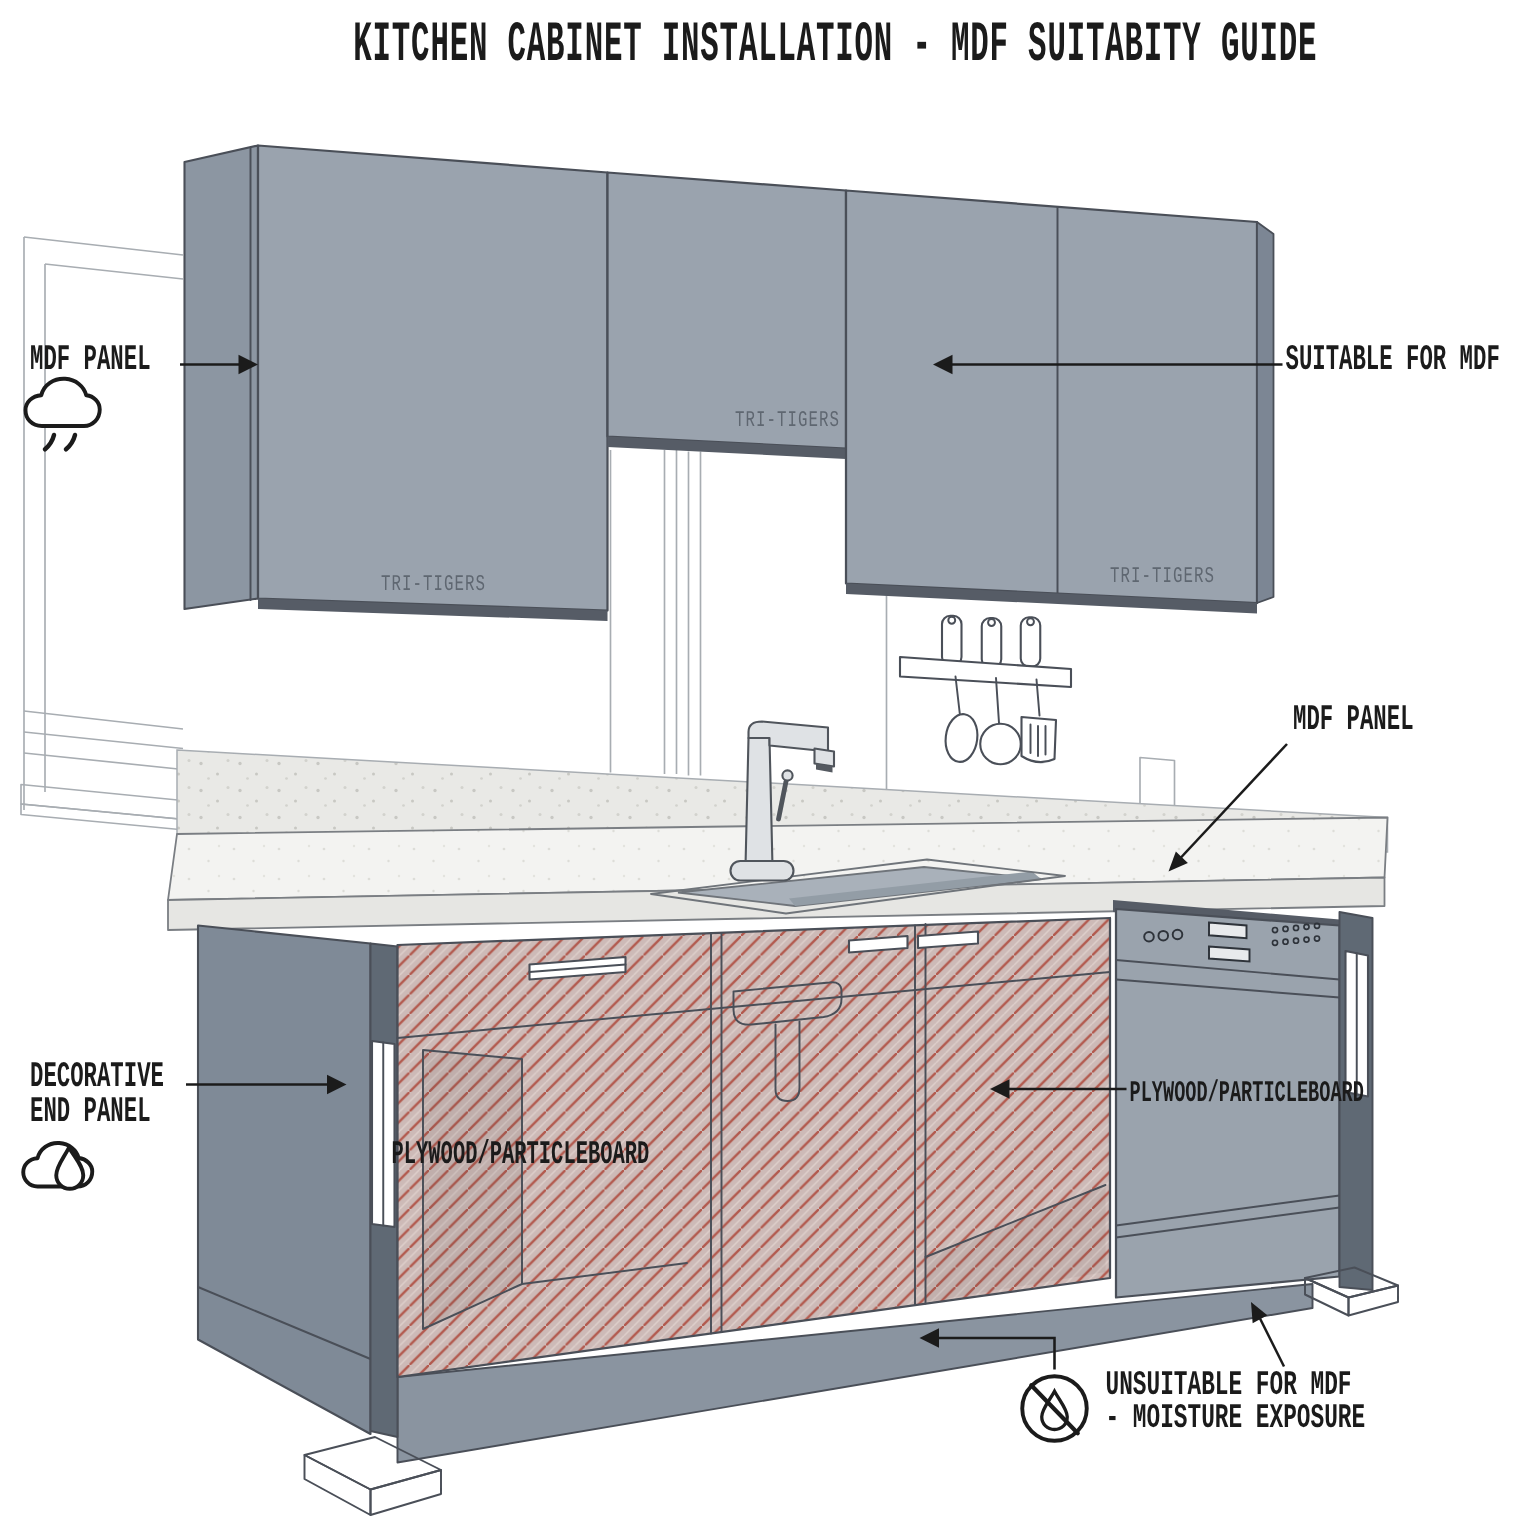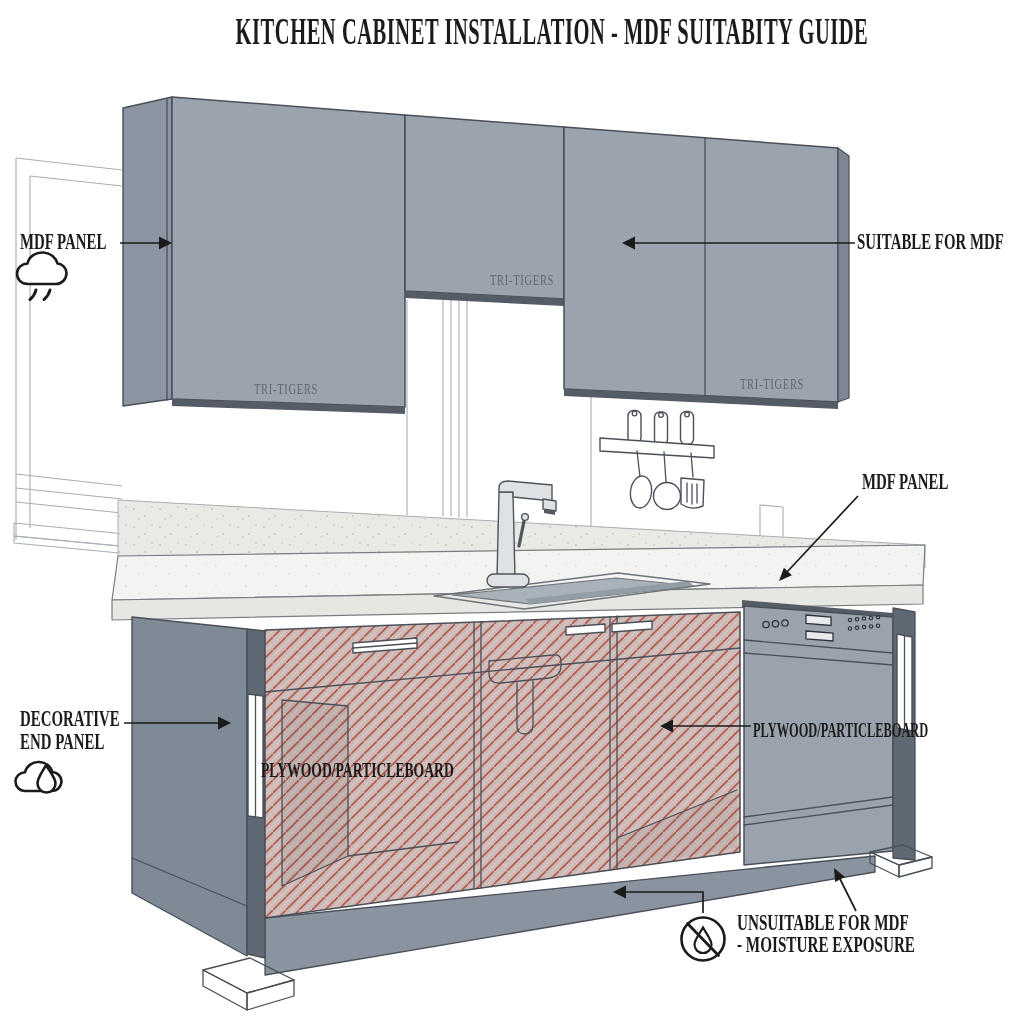--- a/index.html
+++ b/index.html
@@ -1,17 +1,17 @@
 <!DOCTYPE html>
 <html style="--ink: #1b1b1b; --outline: #4a4f58; --cabinet: #9aa3ae; --cabinet-side: #8c96a2; --cabinet-dark: #7c8694; --band: #565c66; --hatch-bg: #cdbab7; --hatch-line: #b2594e; --hatch-line-light: #decfcb; --counter: #f3f3f1; --counter-edge: #e6e6e3; --backsplash: #e9e9e6; --end-panel: #7f8a97; --end-panel-dark: #5f6974; --toe-kick: #8a94a0; --dw-front: #9aa3ad; --basin: #a9b1ba; --watermark: #59616b; --wall-line: #a8adb2;"><head>
 <meta charset="utf-8">
 <style>
   html,body{margin:0;padding:0;background:#ffffff}
   .stage{position:relative;width:1012px;height:1024px;background:#fff;overflow:hidden;
-         font-family:Liberation Serif, serif}
+         font-family:Liberation Mono, monospace}
   .stage svg{position:absolute;left:0;top:0}
   .title{position:absolute;left:0;top:9px;width:1024px;text-align:center;font-weight:bold;
          font-size:38px;color:var(--ink,#1b1b1b);letter-spacing:1px;white-space:nowrap;
          transform:scaleX(.54);transform-origin:50% 0}
   .callout{position:absolute;font-weight:bold;color:var(--ink,#161616);white-space:nowrap;
            transform:scaleX(.62);transform-origin:0 0;line-height:1.02}
   .wm{position:absolute;font-size:15px;letter-spacing:1px;color:var(--watermark,#59616b);
       opacity:.9;white-space:nowrap;transform:scaleX(.7);transform-origin:0 0}
   
   .oln{stroke:var(--outline,#4a4f58);stroke-linejoin:round;stroke-linecap:round;fill:none;stroke-width:1.3}

